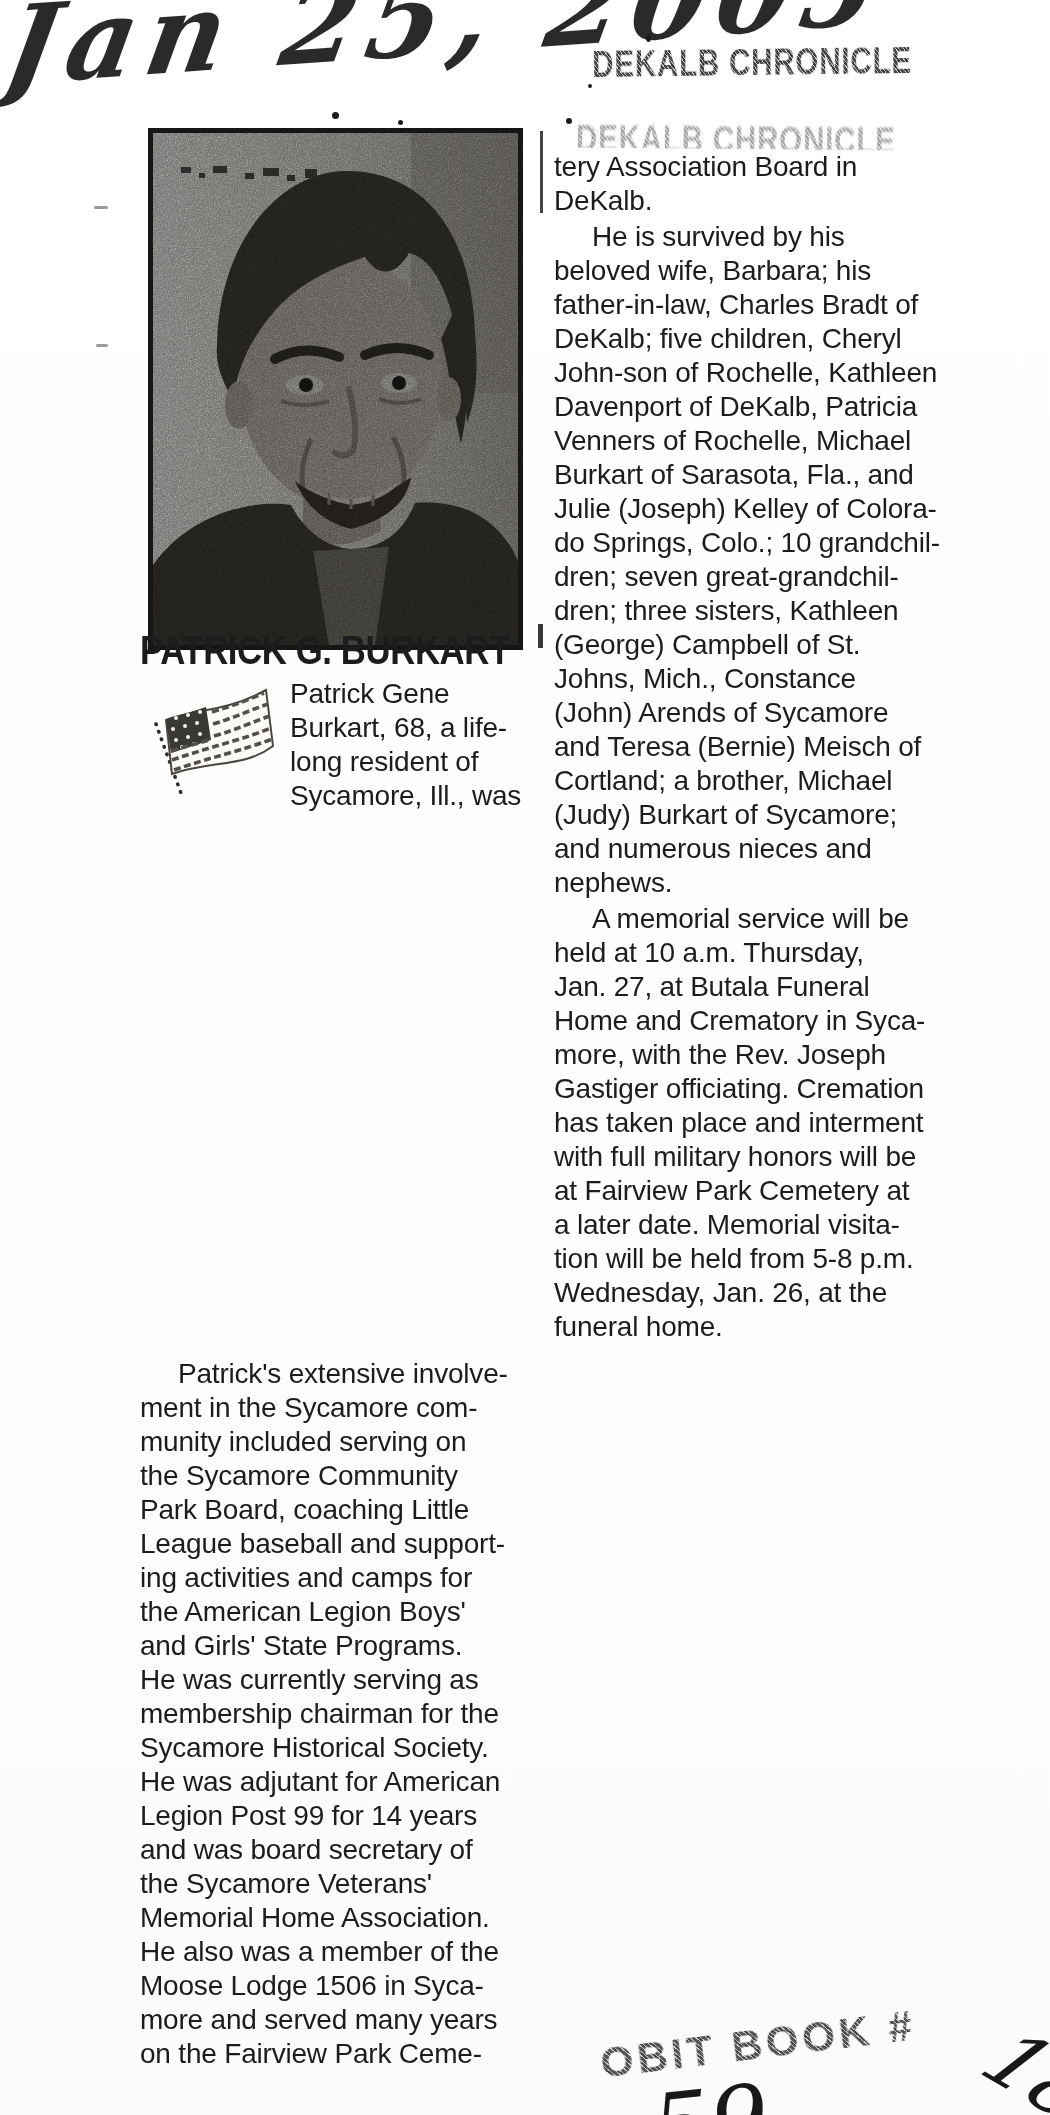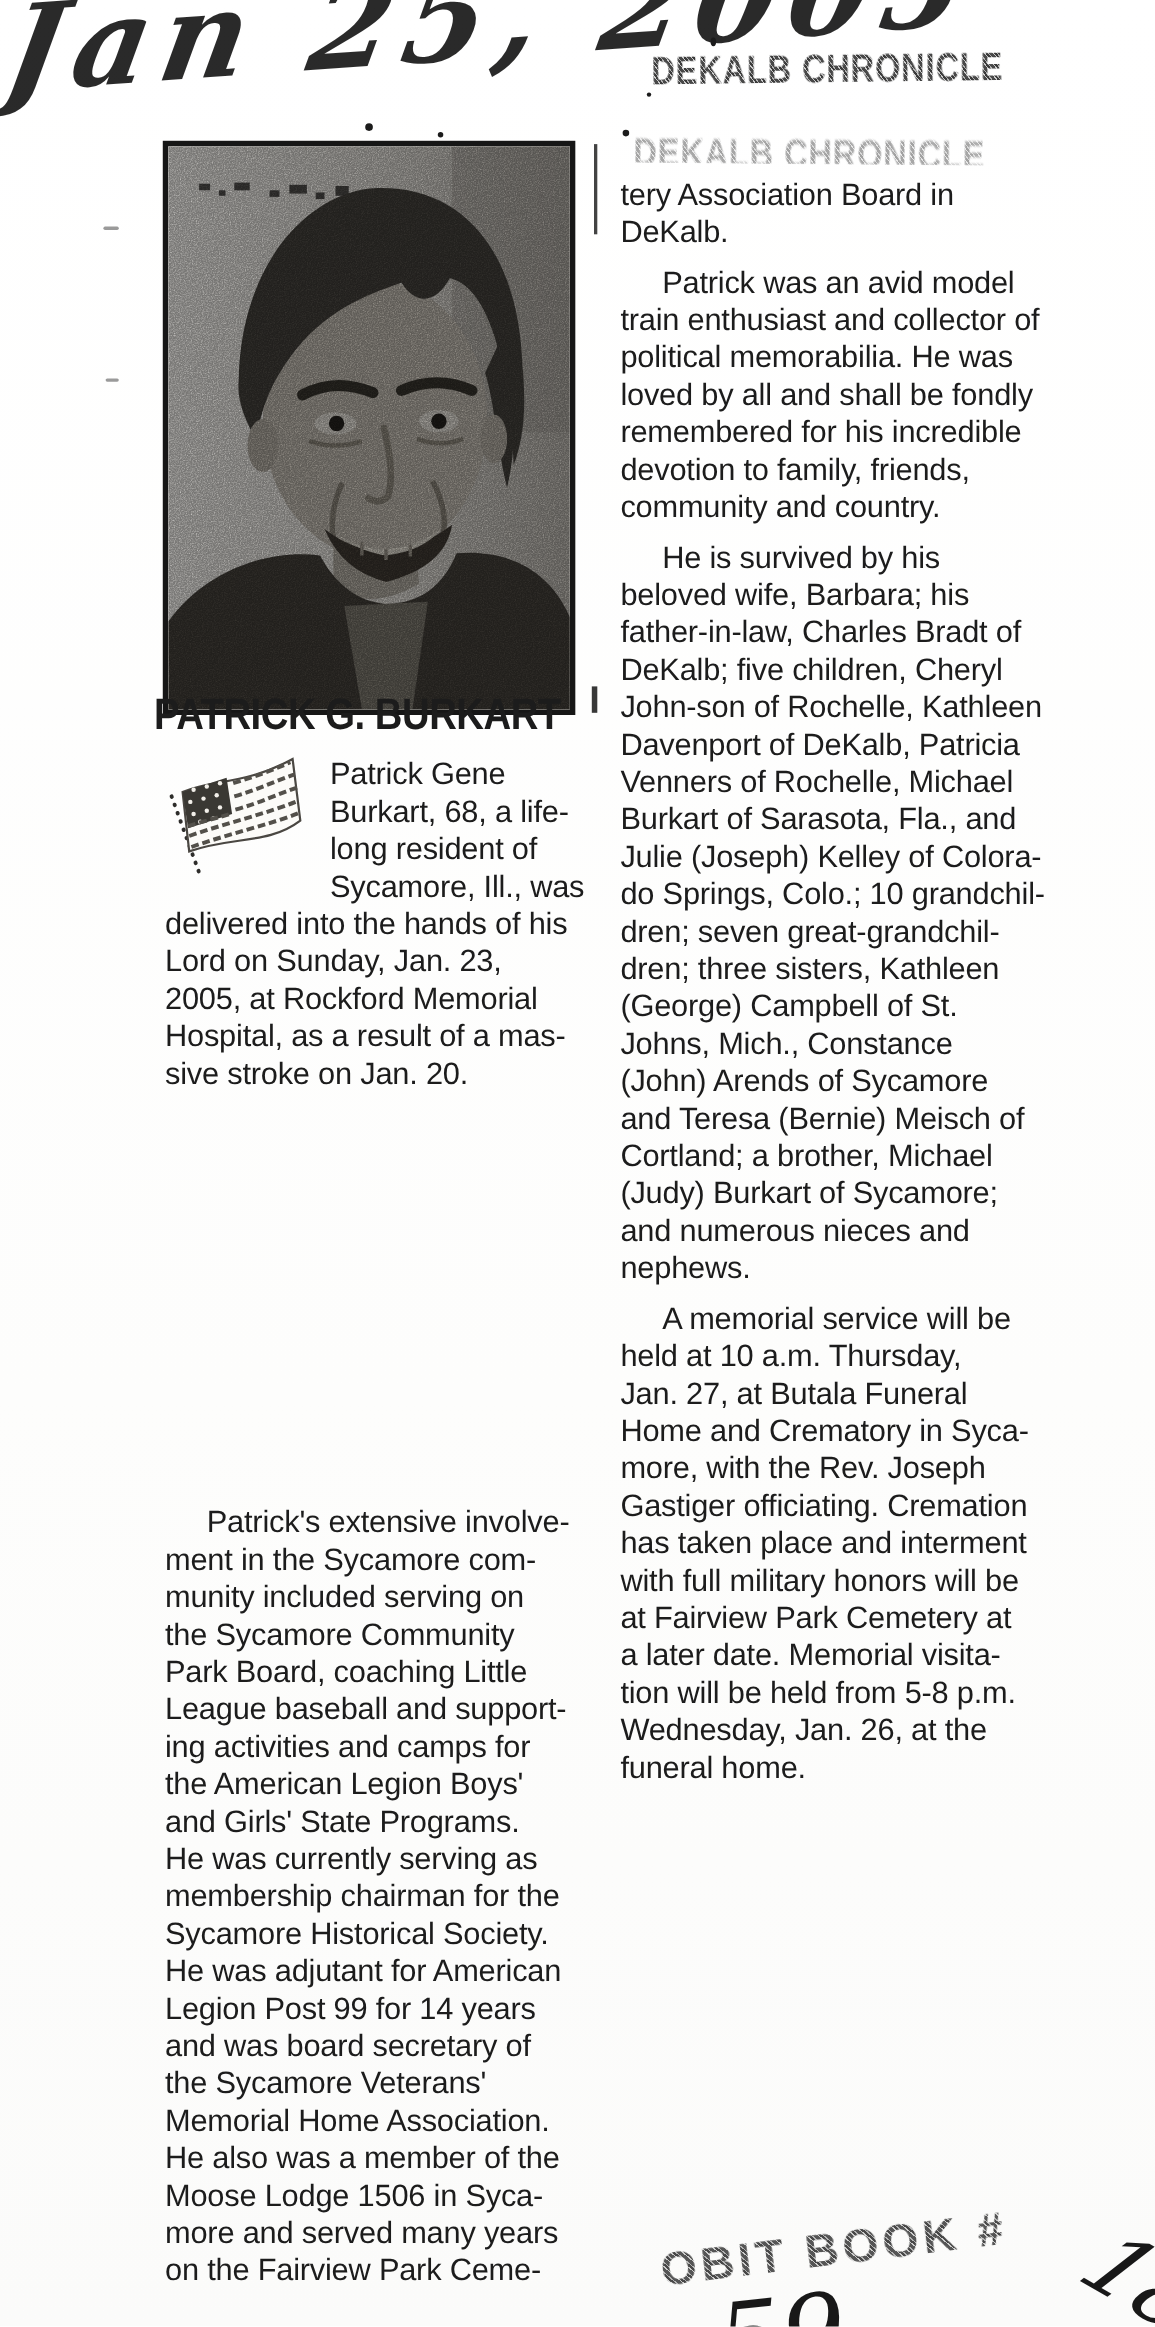--- a/index.html
+++ b/index.html
@@ -34,21 +34,21 @@
   .photo{position:absolute;left:148px;top:128px;width:375px;height:522px;
          border:5px solid #161616;box-sizing:border-box;background:#e9e7e3;}
   .photo svg{display:block;width:100%;height:100%;}
 
   
   .col{position:absolute;}
   .col-left{left:138px;top:628px;width:400px;height:1459px;text-decoration:underline;}
   .col-right{left:552px;top:148px;width:470px;}
   .headline{position:absolute;left:2px;top:0;margin:0;font-size:40px;font-weight:700;
             letter-spacing:-.5px;transform:scaleX(.87);transform-origin:left top;white-space:pre;}
-  .para{white-space:pre;font-size:28px;line-height:34px;margin:12px;letter-spacing:-.2px;}
+  .para{white-space:pre;font-size:28px;line-height:34px;margin:2px;letter-spacing:-.2px;}
   .indent{text-indent:38px;}
   .intro-beside{position:absolute;left:150px;top:47px;}
   .intro-rest{position:absolute;left:0;top:183px;}
   .p-left-0{position:absolute;left:0;top:353px;}
   .p-left-1{position:absolute;left:0;top:591px;}
   .p-left-2{position:absolute;left:0;top:727px;}
   .flag{position:absolute;left:4px;top:50px;width:136px;height:122px;}
 
   
   .artifact{position:absolute;background:#222;}
@@ -169,25 +169,20 @@
         <path d="M30,82 C64,70 100,62 129,50"></path>
         <path d="M32,92 C66,80 102,72 130,61"></path>
         <path d="M29,73 C48,67 58,65 67,62"></path>
       </g>
     </svg>
 
     <p class="para intro-beside">Patrick Gene
 Burkart, 68, a life-
 long resident of
 Sycamore, Ill., was</p>
-    <p class="para intro-rest">delivered into the hands of his
-Lord on Sunday, Jan. 23,
-2005, at Rockford Memorial
-Hospital, as a result of a mas-
-sive stroke on Jan. 20.</p>
     <p class="para indent p-left-2">Patrick's extensive involve-
 ment in the Sycamore com-
 munity included serving on
 the Sycamore Community
 Park Board, coaching Little
 League baseball and support-
 ing activities and camps for
 the American Legion Boys'
 and Girls' State Programs.
 He was currently serving as
@@ -200,27 +195,20 @@
 Memorial Home Association.
 He also was a member of the
 Moose Lodge 1506 in Syca-
 more and served many years
 on the Fairview Park Ceme-</p>
   </div>
 
   <div class="col col-right">
     <p class="para">tery Association Board in
 DeKalb.</p>
-    <p class="para indent">Patrick was an avid model
-train enthusiast and collector of
-political memorabilia. He was
-loved by all and shall be fondly
-remembered for his incredible
-devotion to family, friends,
-community and country.</p>
     <p class="para indent">He is survived by his
 beloved wife, Barbara; his
 father-in-law, Charles Bradt of
 DeKalb; five children, Cheryl
 John-son of Rochelle, Kathleen
 Davenport of DeKalb, Patricia
 Venners of Rochelle, Michael
 Burkart of Sarasota, Fla., and
 Julie (Joseph) Kelley of Colora-
 do Springs, Colo.; 10 grandchil-

